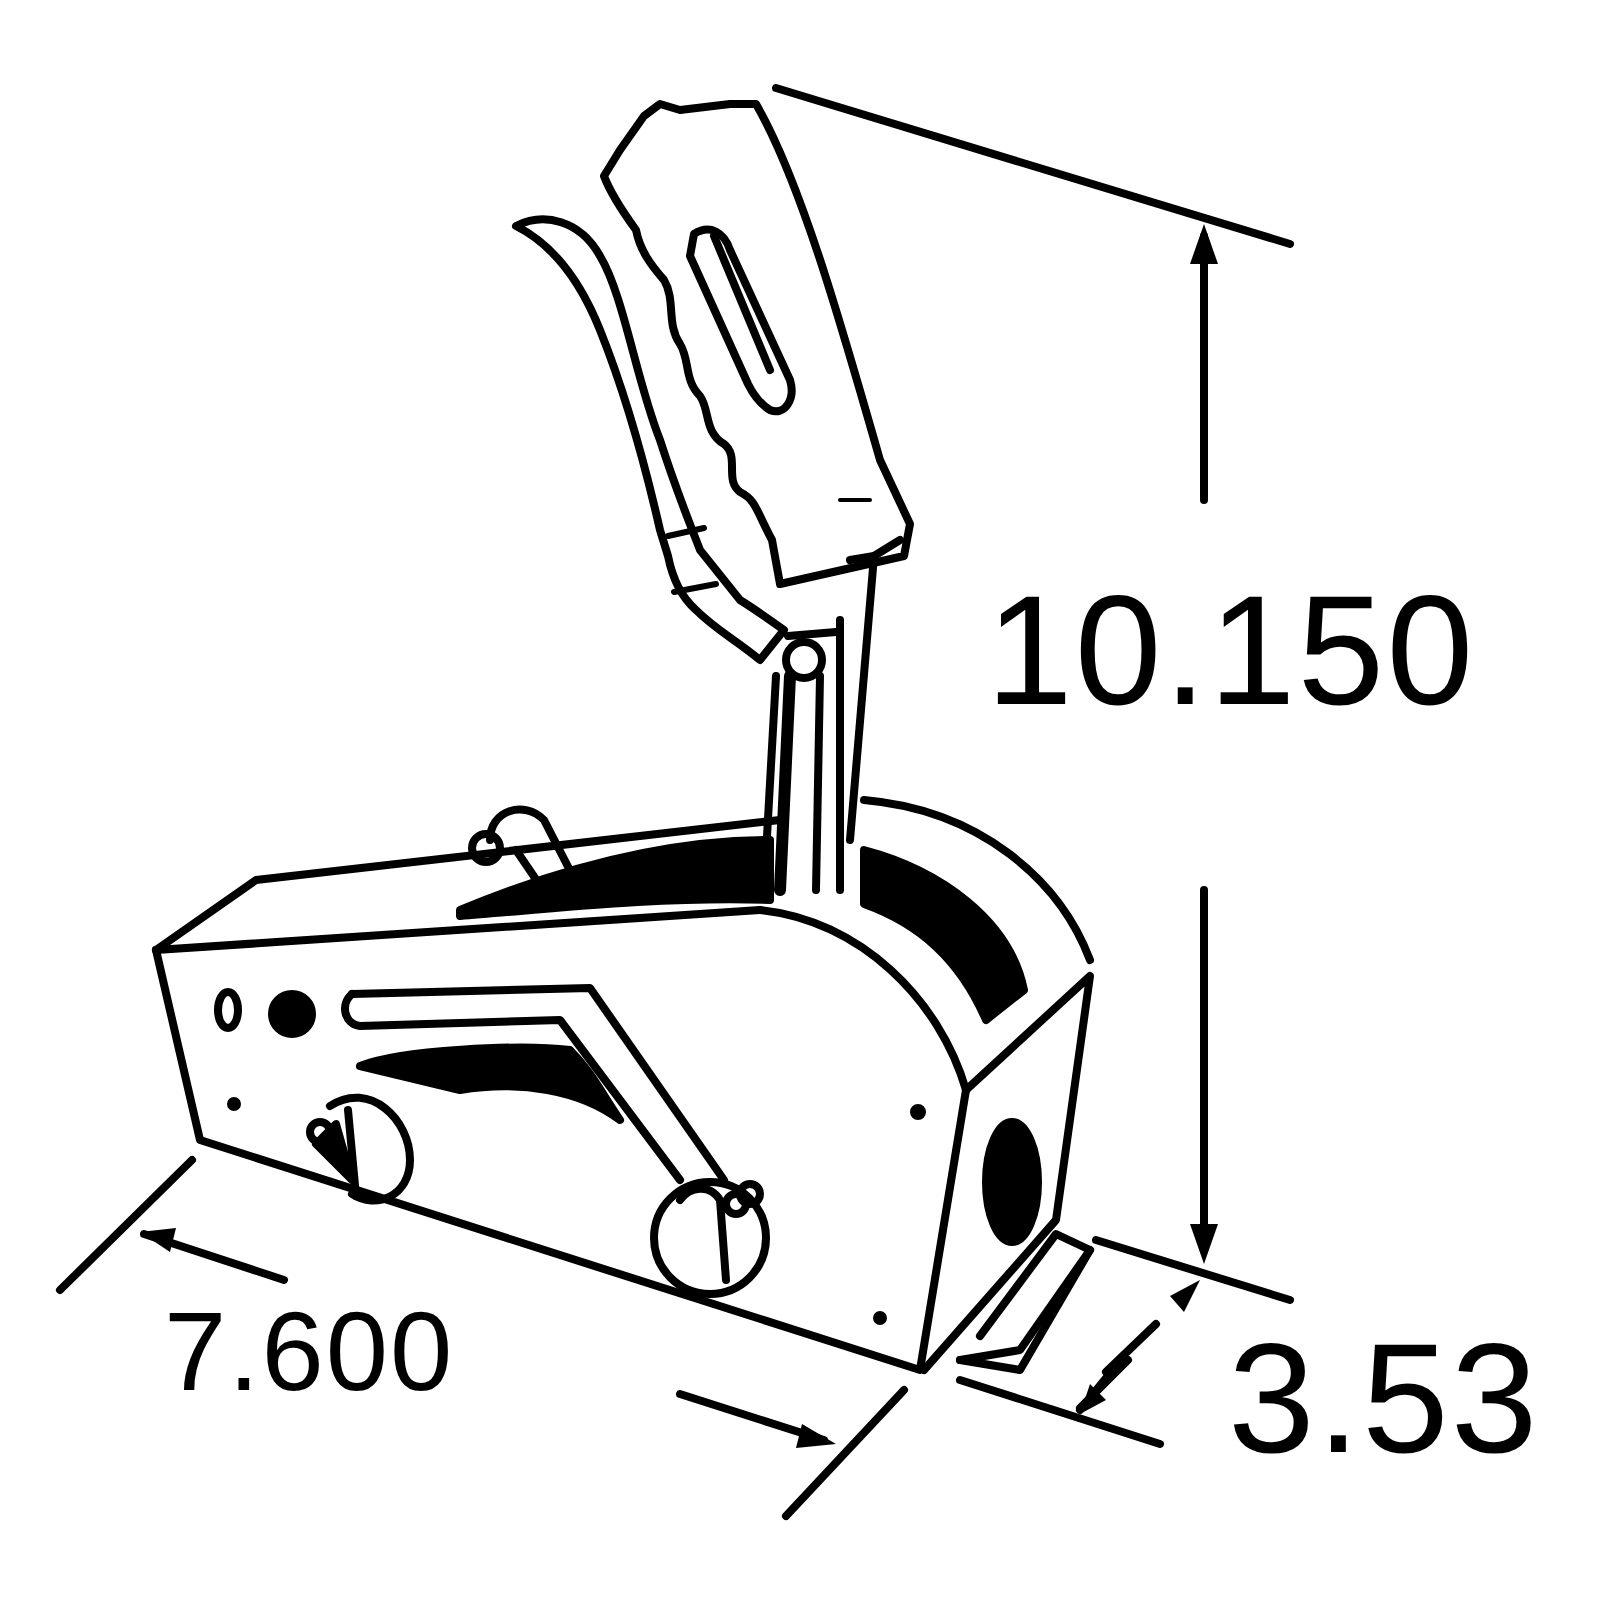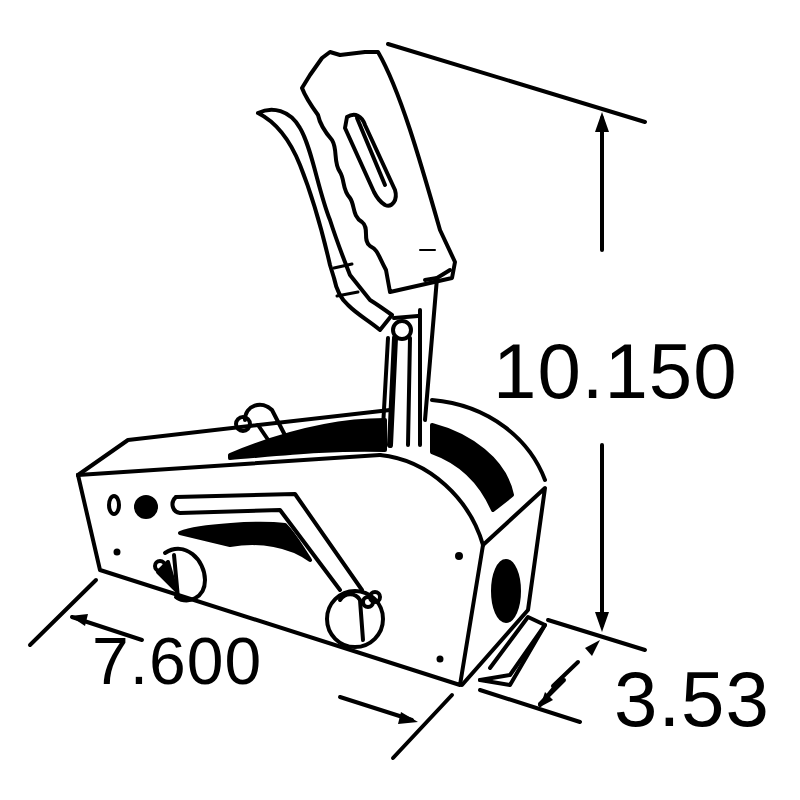--- a/index.html
+++ b/index.html
@@ -1,20 +1,20 @@
 <!DOCTYPE html>
 <html><head>
   <meta charset="utf-8">
   <style>
     html, body { margin: 0; padding: 0; background: #ffffff; }
     body { width: 800px; height: 800px; position: relative; overflow: hidden; font-family: "Liberation Sans", sans-serif; }
     svg.drawing { position: absolute; left: 0; top: 0; width: 800px; height: 800px; }
     .dim-label { position: absolute; color: #000; font-family: "Liberation Sans", sans-serif; font-weight: normal; letter-spacing: 1px; line-height: 1; }
-    #dim-height { left: 493px; top: 286px; font-size: 78px; margin-top: 46px; }
-    #dim-length { left: 82px; top: 628px; font-size: 66px; margin-left: 10px; }
+    #dim-height { left: 493px; top: 286px; font-size: 78px; }
+    #dim-length { left: 82px; top: 648px; font-size: 56px; }
     #dim-depth { left: 614px; top: 660px; font-size: 78px; }
   </style>
 </head>
 <body>
 
 <svg class="drawing" viewBox="0 0 800 800" xmlns="http://www.w3.org/2000/svg">
   <g fill="none" stroke="#000" stroke-width="4" stroke-linejoin="round" stroke-linecap="round">
 
     <g>
       <line x1="388" y1="44" x2="645" y2="122"></line>

